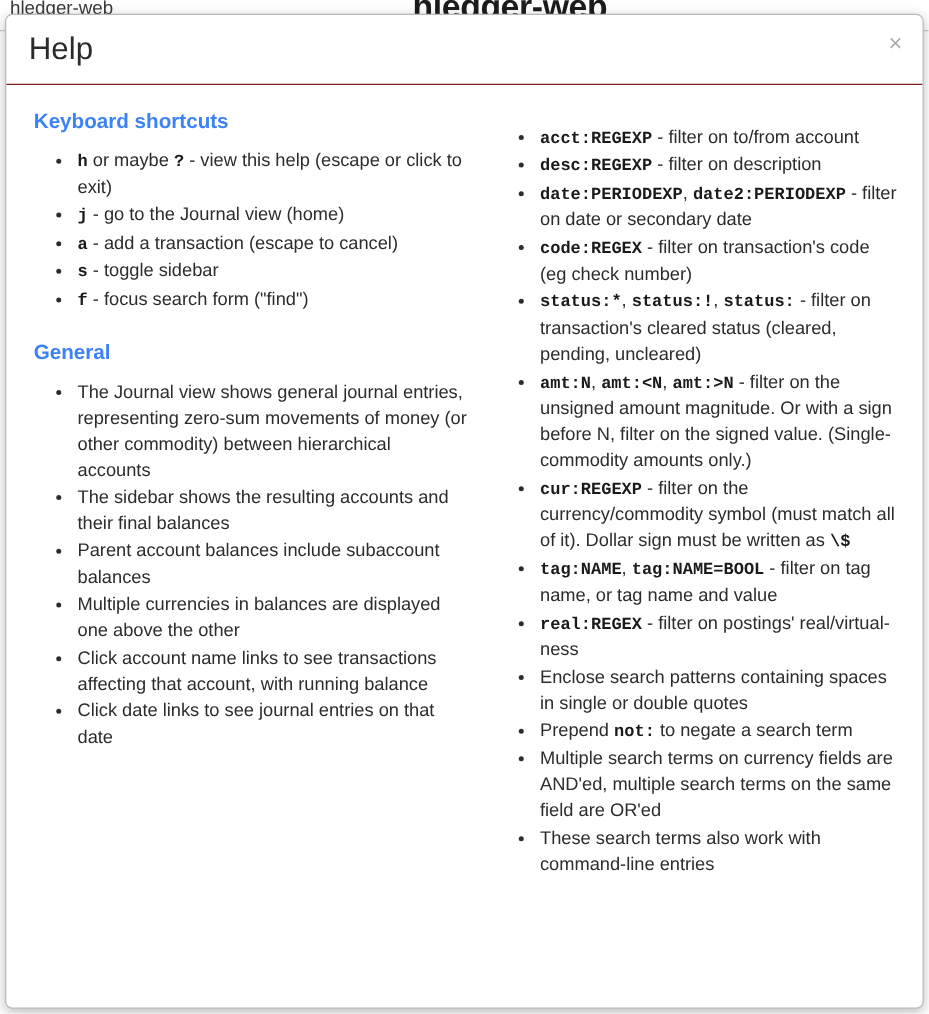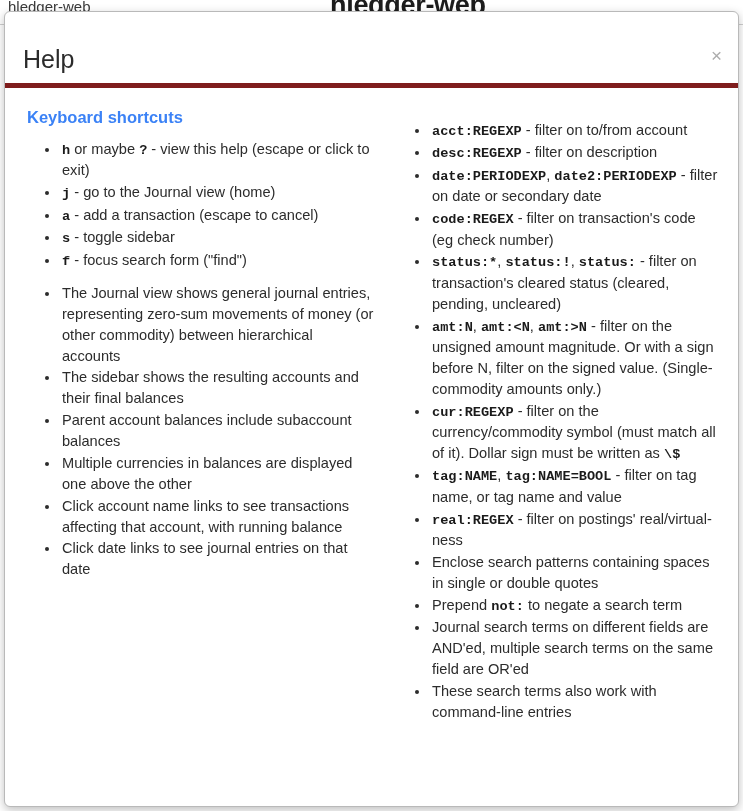--- a/index.html
+++ b/index.html
@@ -58,23 +58,22 @@
     background: #ffffff;
     border: 1px solid #b9b9b9;
     border-radius: 6px;
     box-shadow: 0 3px 10px rgba(0,0,0,0.25);
     box-sizing: border-box;
     overflow: hidden;
   }
   .modal-header {
     position: relative;
     height: 56px;
-    border-bottom: 5px solid #7f1d1d;
-    box-sizing: border-box;
-    margin-top: 20px;
+    border-bottom: 1px solid #7f1d1d;
+    box-sizing: border-box;
   }
   .modal-title {
     position: absolute;
     left: 18px;
     top: 13px;
     font-size: 25px;
     color: #2b2b2b;
     font-weight: normal;
     margin: 0;
   }
@@ -159,20 +158,21 @@
     <div class="col-left">
       <h3 class="section">Keyboard shortcuts</h3>
       <ul class="help-list">
           <li><code>h</code> or maybe <code>?</code> - view this help (escape or click to exit)</li>
           <li><code>j</code> - go to the Journal view (home)</li>
           <li><code>a</code> - add a transaction (escape to cancel)</li>
           <li><code>s</code> - toggle sidebar</li>
           <li><code>f</code> - focus search form ("find")</li>
         </ul>
 
+      <h3 class="section spaced">General</h3>
       <ul class="help-list">
           <li>The Journal view shows general journal entries, representing zero-sum movements of money (or other commodity) between hierarchical accounts</li>
           <li>The sidebar shows the resulting accounts and their final balances</li>
           <li>Parent account balances include subaccount balances</li>
           <li>Multiple currencies in balances are displayed one above the other</li>
           <li>Click account name links to see transactions affecting that account, with running balance</li>
           <li>Click date links to see journal entries on that date</li>
         </ul>
     </div>
 
@@ -182,19 +182,19 @@
           <li><code>desc:REGEXP</code> - filter on description</li>
           <li><code>date:PERIODEXP</code>, <code>date2:PERIODEXP</code> - filter on date or secondary date</li>
           <li><code>code:REGEX</code> - filter on transaction's code (eg check number)</li>
           <li><code>status:*</code>, <code>status:!</code>, <code>status:</code> - filter on transaction's cleared status (cleared, pending, uncleared)</li>
           <li><code>amt:N</code>, <code>amt:&lt;N</code>, <code>amt:&gt;N</code> - filter on the unsigned amount magnitude. Or with a sign before N, filter on the signed value. (Single-commodity amounts only.)</li>
           <li><code>cur:REGEXP</code> - filter on the currency/commodity symbol (must match all of it). Dollar sign must be written as <code>\$</code></li>
           <li><code>tag:NAME</code>, <code>tag:NAME=BOOL</code> - filter on tag name, or tag name and value</li>
           <li><code>real:REGEX</code> - filter on postings' real/virtual-ness</li>
           <li>Enclose search patterns containing spaces in single or double quotes</li>
           <li>Prepend <code>not:</code> to negate a search term</li>
-          <li>Journal search terms on different fields are AND'ed, multiple search terms on the same field are OR'ed</li>
+          <li>Multiple search terms on currency fields are AND'ed, multiple search terms on the same field are OR'ed</li>
           <li>These search terms also work with command-line entries</li>
         </ul>
     </div>
 
   </div>
 </div>
 
 </body></html>

